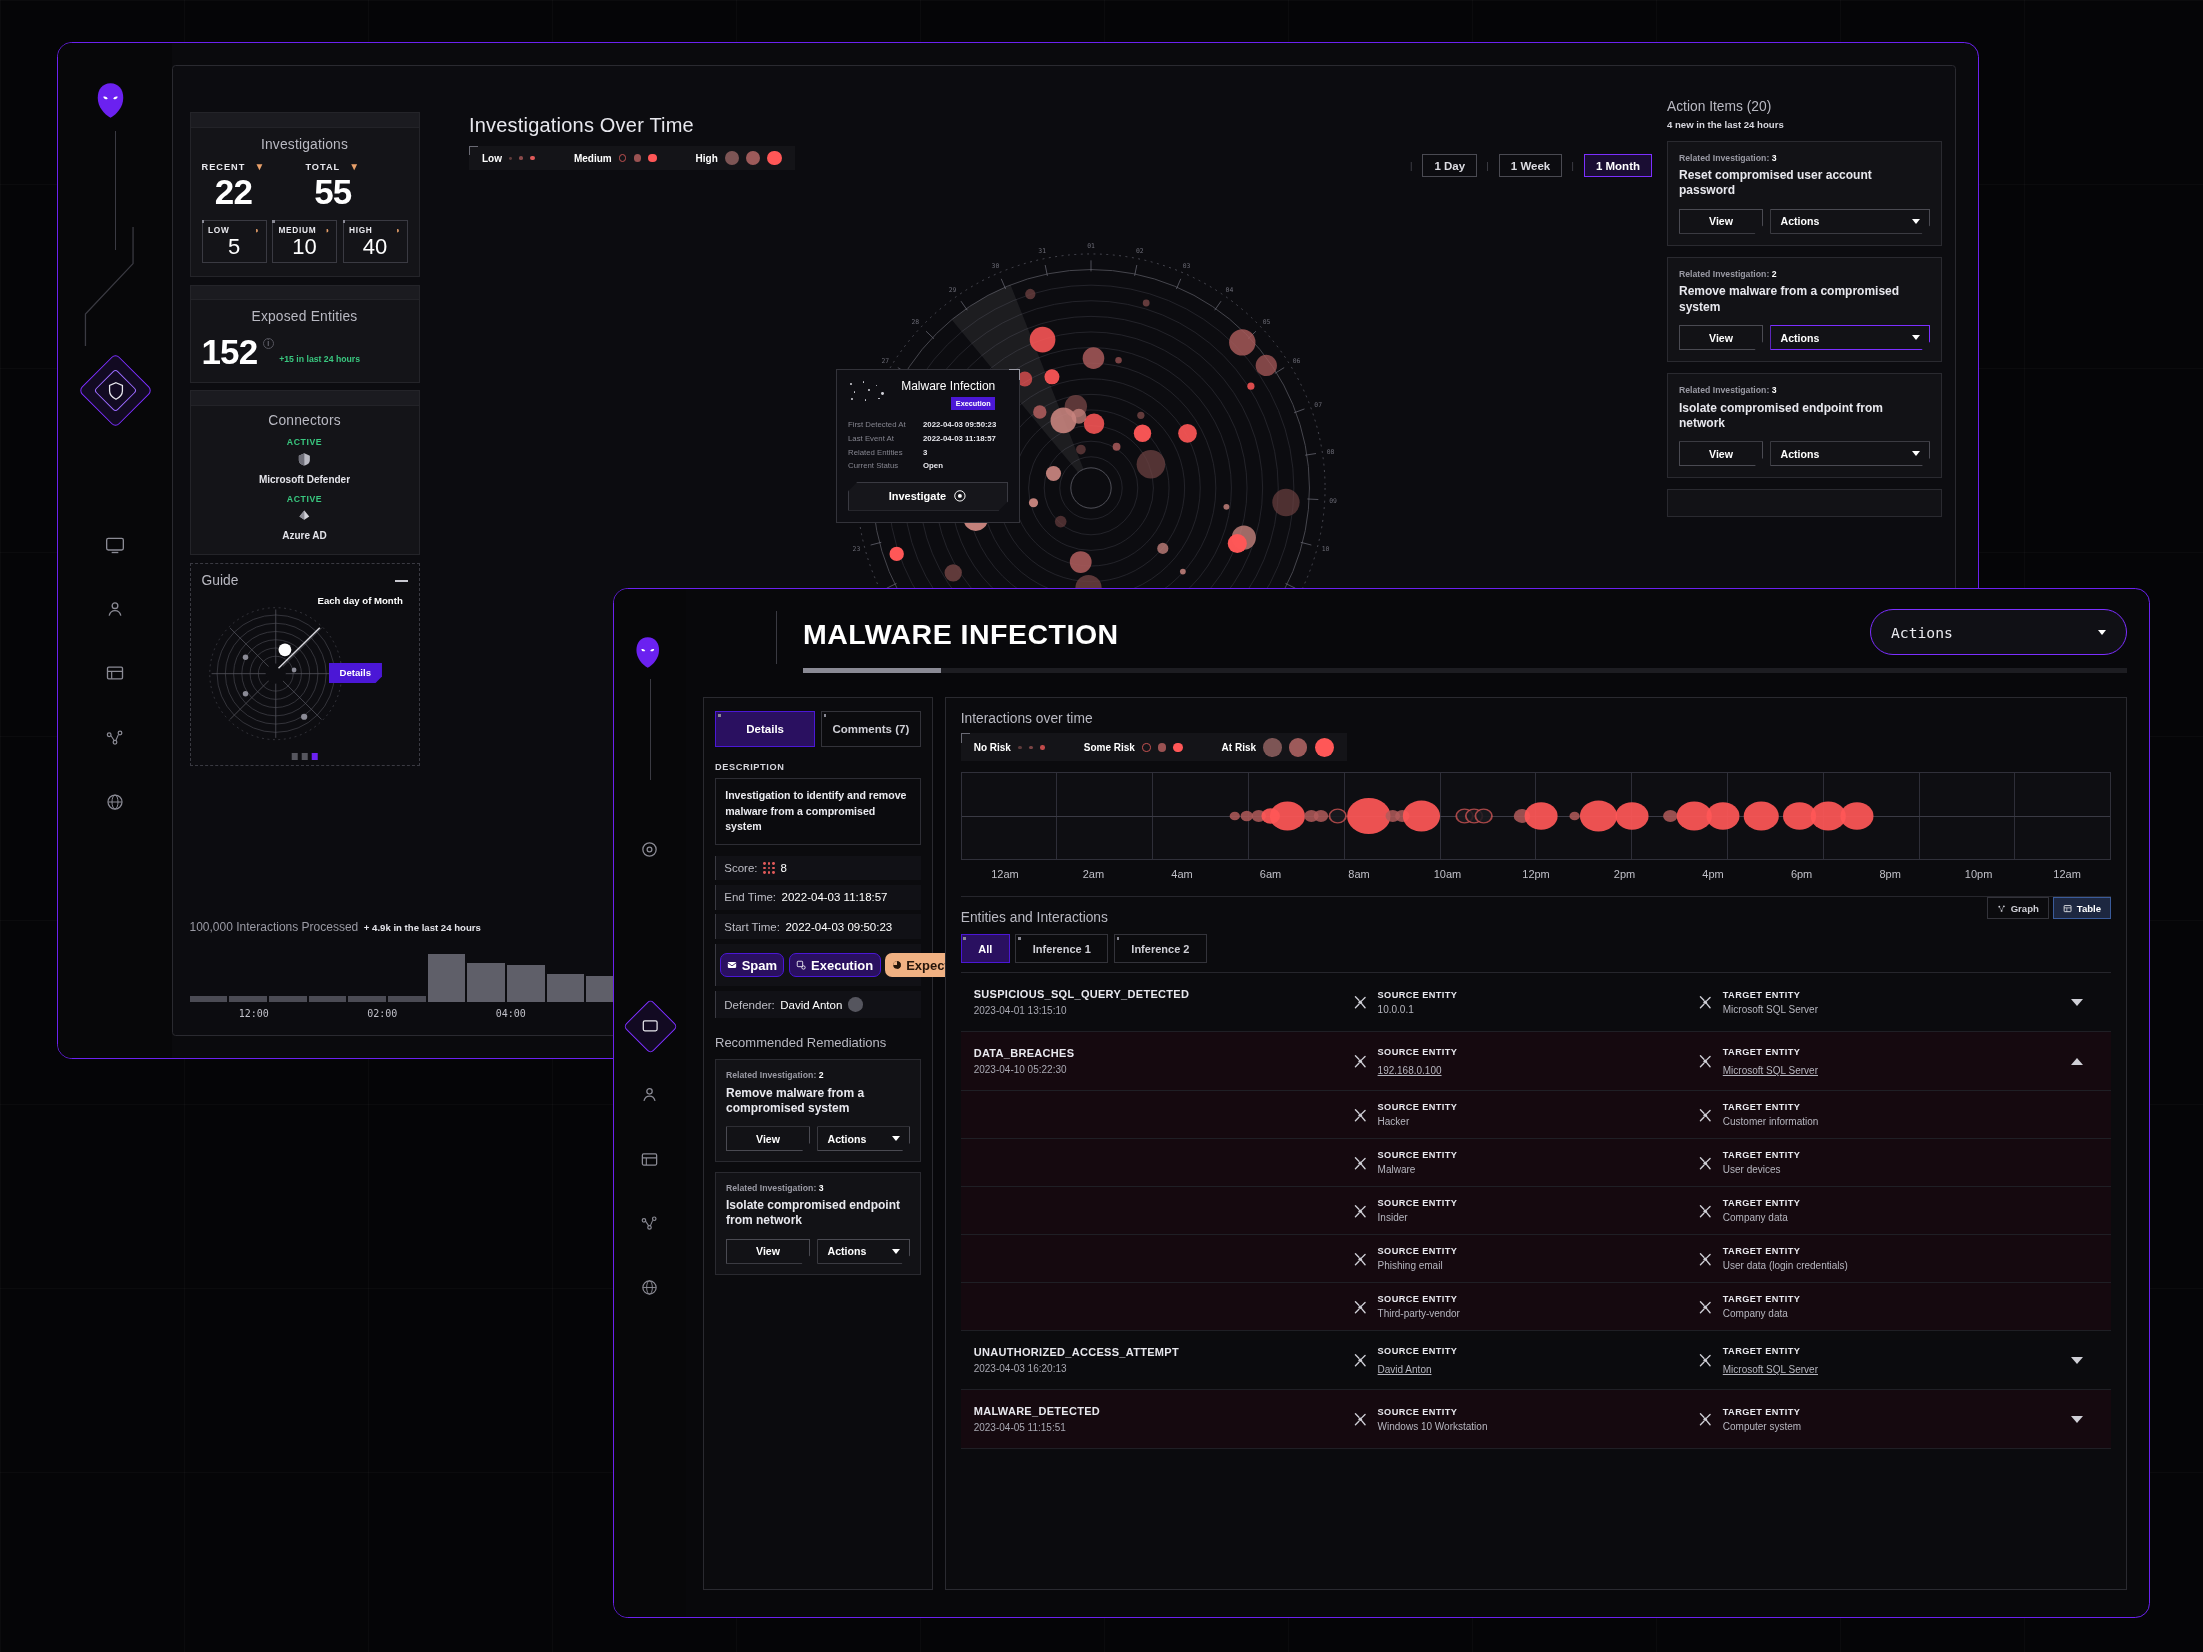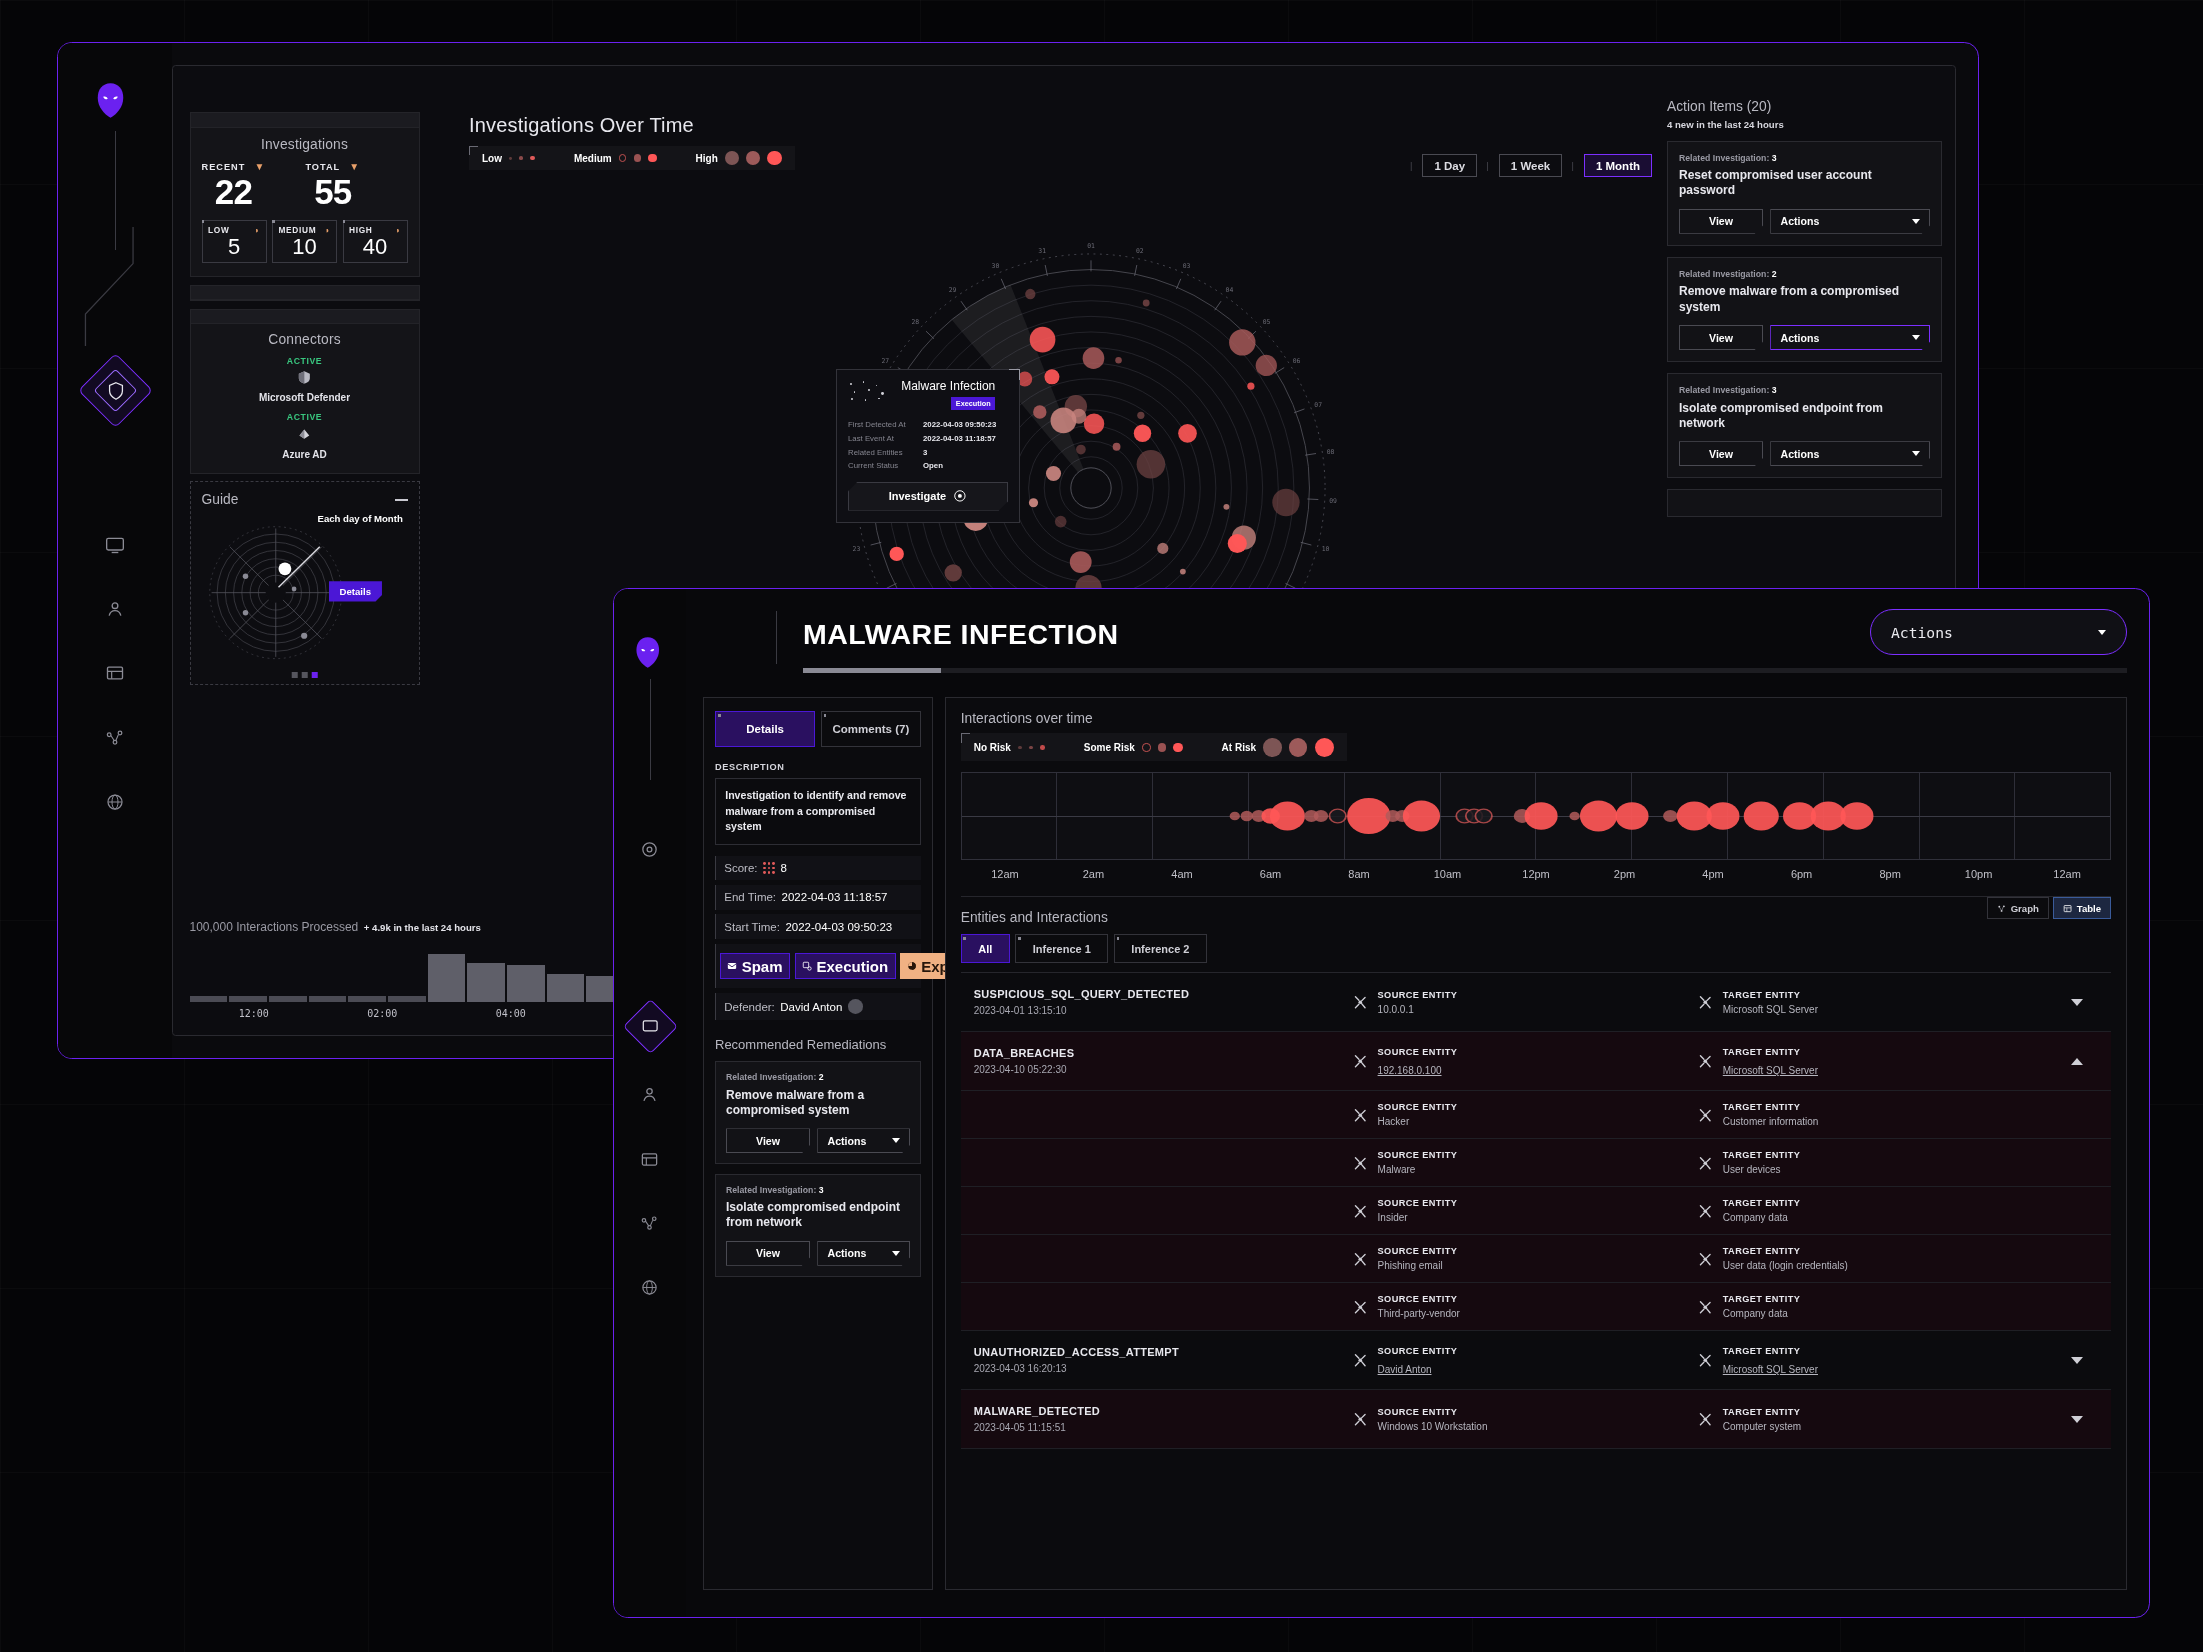--- a/index.html
+++ b/index.html
@@ -229,21 +229,21 @@
   .tab.on{background:#2a1060;border-color:#4b17d6;color:#fff;}
   .tab::before{content:'';position:absolute;left:1.8px;top:1.8px;width:2.8px;height:2.8px;background:#8a8a95;}
   .sec-label{font-size:9.2px;font-weight:700;color:#d6d6dd;letter-spacing:0.6px;margin:14.7px 0 6.4px;}
   .desc-box{border:0.9px solid #2d2d34;padding:9.2px 9.2px;font-size:10.6px;font-weight:700;color:#eaeaef;line-height:1.45;}
   .meta{margin-top:11px;}
   .meta-r{border-left:1.8px solid #3a3a42;background:#111116;padding:6.4px 8.3px;margin-bottom:4.6px;font-size:11.5px;color:#bdbdc5;display:flex;align-items:center;gap:5.5px;}
   .meta-r b{color:#fff;font-weight:400;}
   .score-dots{display:inline-grid;grid-template-columns:repeat(3,2.8px);gap:1.8px;}
   .score-dots i{width:2.8px;height:2.8px;background:#e05a5a;border-radius:50%;display:block;}
   .chips{display:flex;gap:4.6px;padding:5.5px 0;}
-  .chip{font-size:15px;font-weight:700;padding:3.7px 6.4px;display:flex;align-items:center;gap:4.6px;}
+  .chip{font-size:13px;font-weight:700;padding:3.7px 6.4px;display:flex;align-items:center;gap:4.6px;border-radius:7px;}
   .chip.purple{background:#2a1060;border:0.9px solid #4b17d6;color:#fff;}
   .chip.orange{background:#f0b183;color:#26160b;}
   .avatar{width:14.7px;height:14.7px;border-radius:50%;background:#55555e;display:inline-block;}
 
   .rr-title{font-size:13px;color:#b9b9c2;margin:16.5px 0 9.2px;}
   .rr-card{border:0.9px solid #2a2a30;background:#121216;padding:10px 10px;margin-bottom:9.2px;}
 
   .m-right{position:absolute;left:331px;top:108px;right:22px;bottom:27.5px;border:0.9px solid #2a2a30;background:#0b0b0e;}
   .iot{padding:13px 14.7px 0;}
   .iot-title{font-size:13.8px;color:#b9b9c2;}
@@ -386,20 +386,28 @@
                   <span class="moon">◗</span>
                 </div>
               <div class="sev-num">40</div>
             </div>
           </div>
         </div>
       </div>
 
       <div class="card">
         <div class="card-top-strip"></div>
+        <div class="card-body">
+          <div class="card-title">Exposed Entities</div>
+          <div class="ee-row">
+            <div class="ee-num">152</div>
+            <div class="ee-info">i</div>
+            <div class="ee-delta">+15 in last 24 hours</div>
+          </div>
+        </div>
       </div>
 
       <div class="card">
         <div class="card-top-strip"></div>
         <div class="card-body" style="padding-top:7.3px">
           <div class="card-title" style="margin-bottom:1.8px">Connectors</div>
           <div class="conn-status">ACTIVE</div>
           <div class="conn-item">
             <svg width="14.7" height="14.7" viewBox="0 0 24 24">
                 <path d="M12 2l9 4v7c0 5-4 8-9 9-5-1-9-4-9-9V6l9-4z" fill="#b9b9c2"></path>

